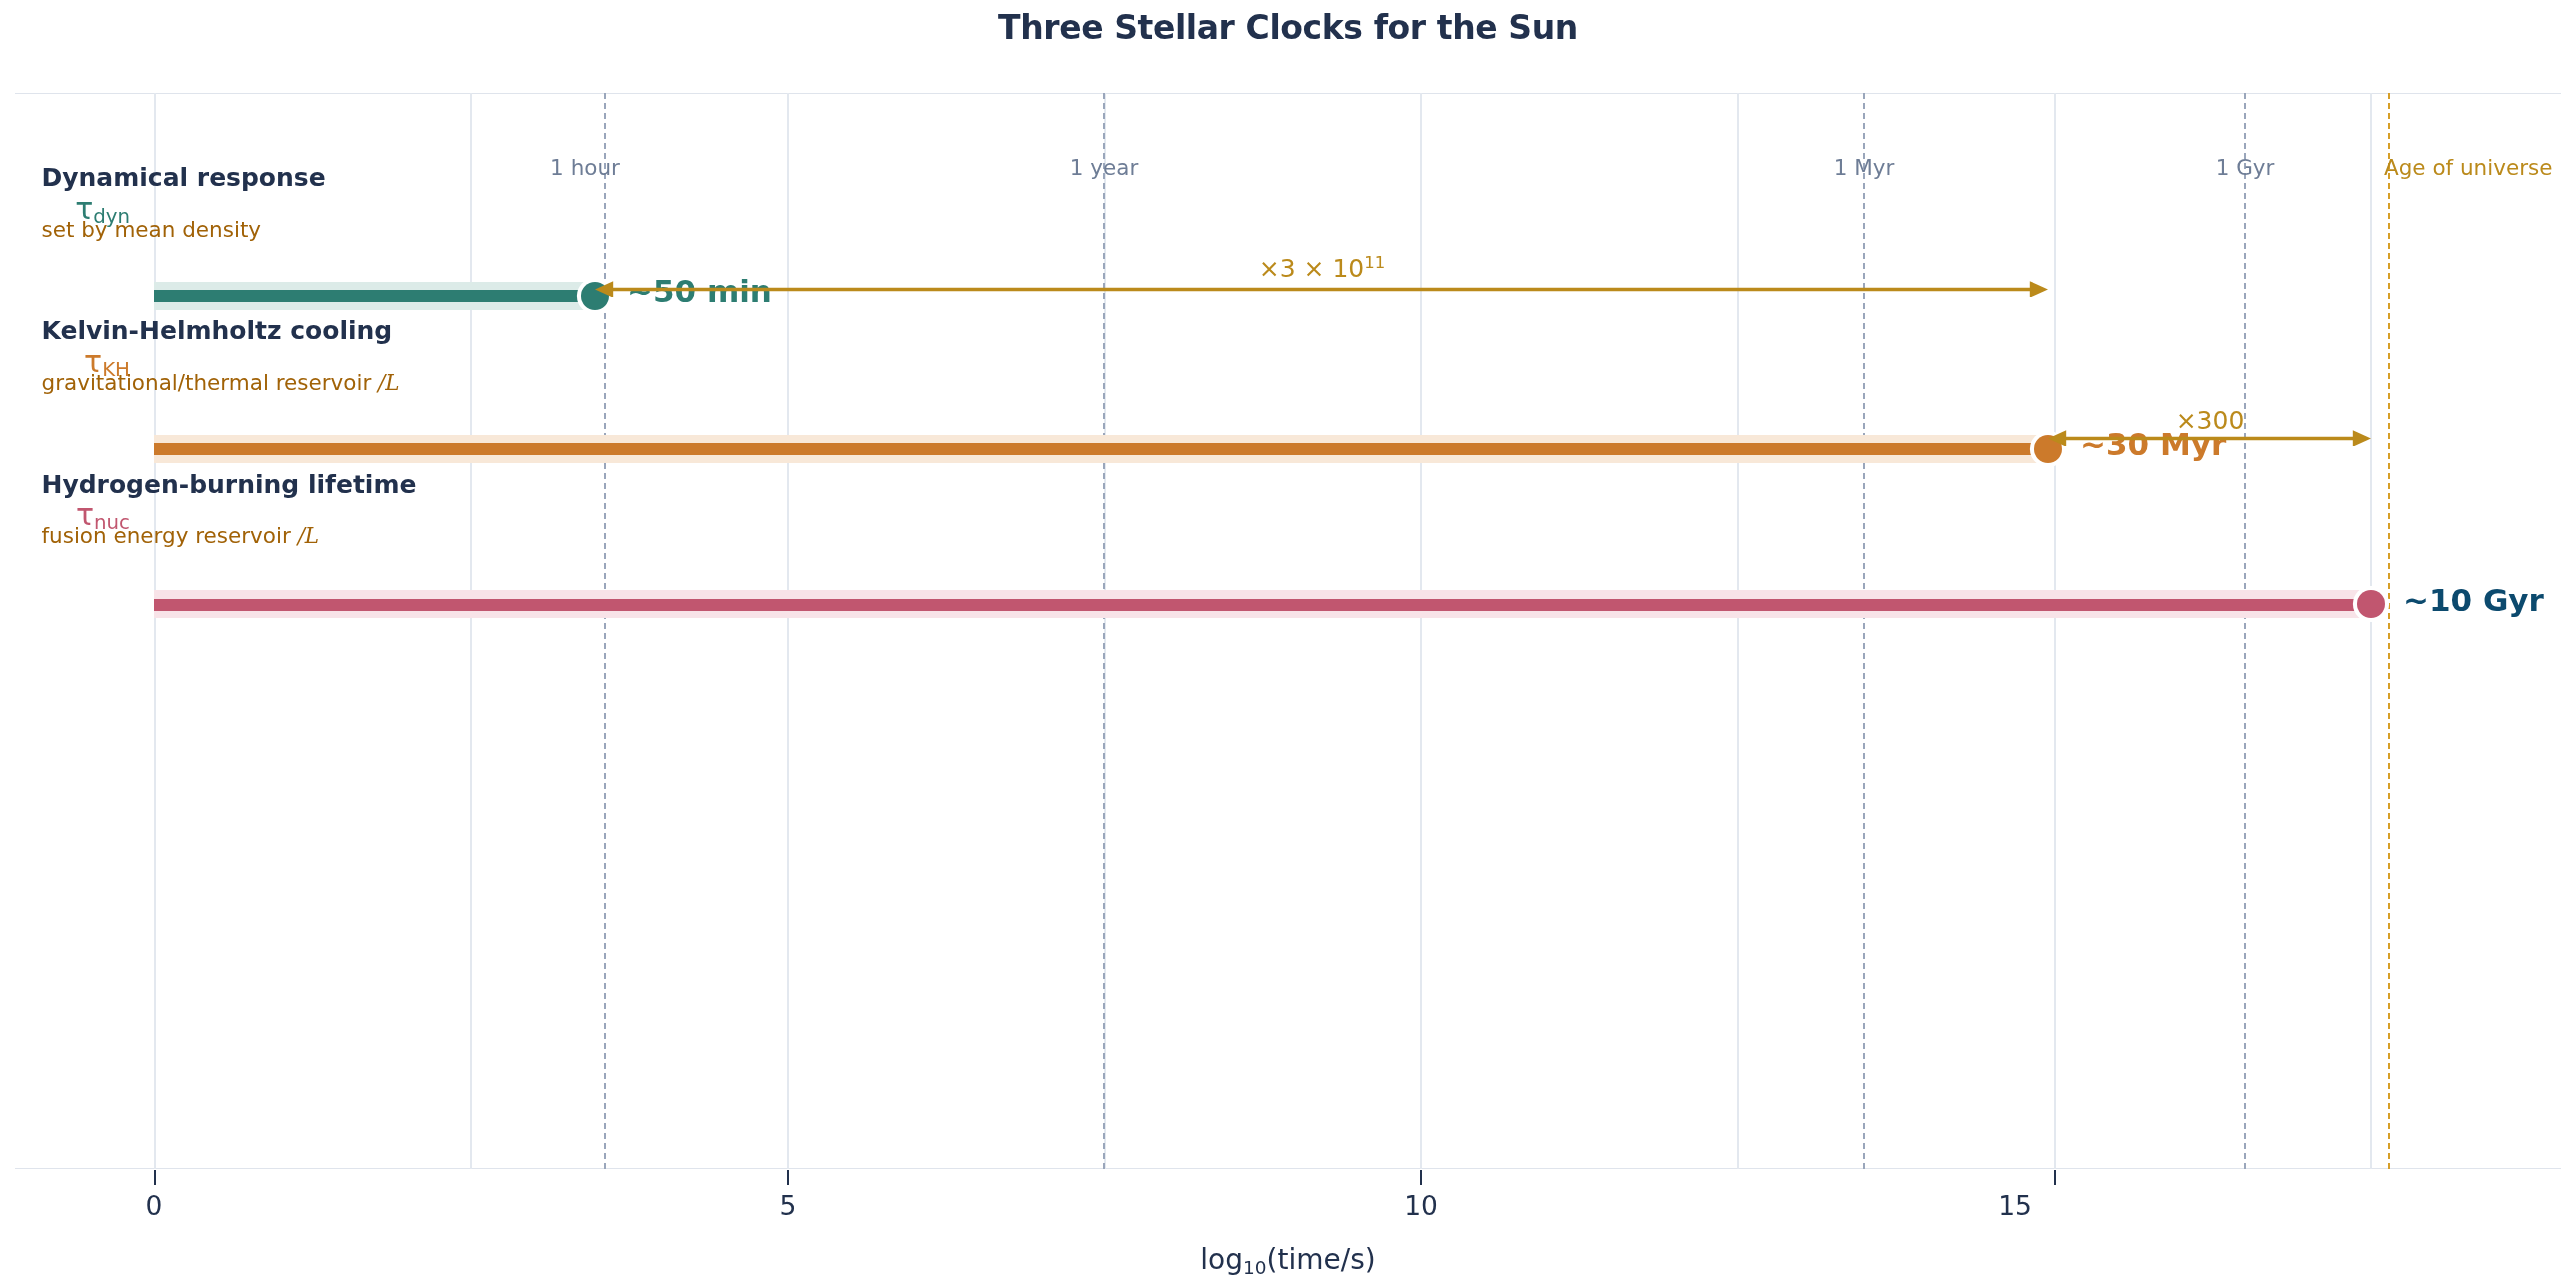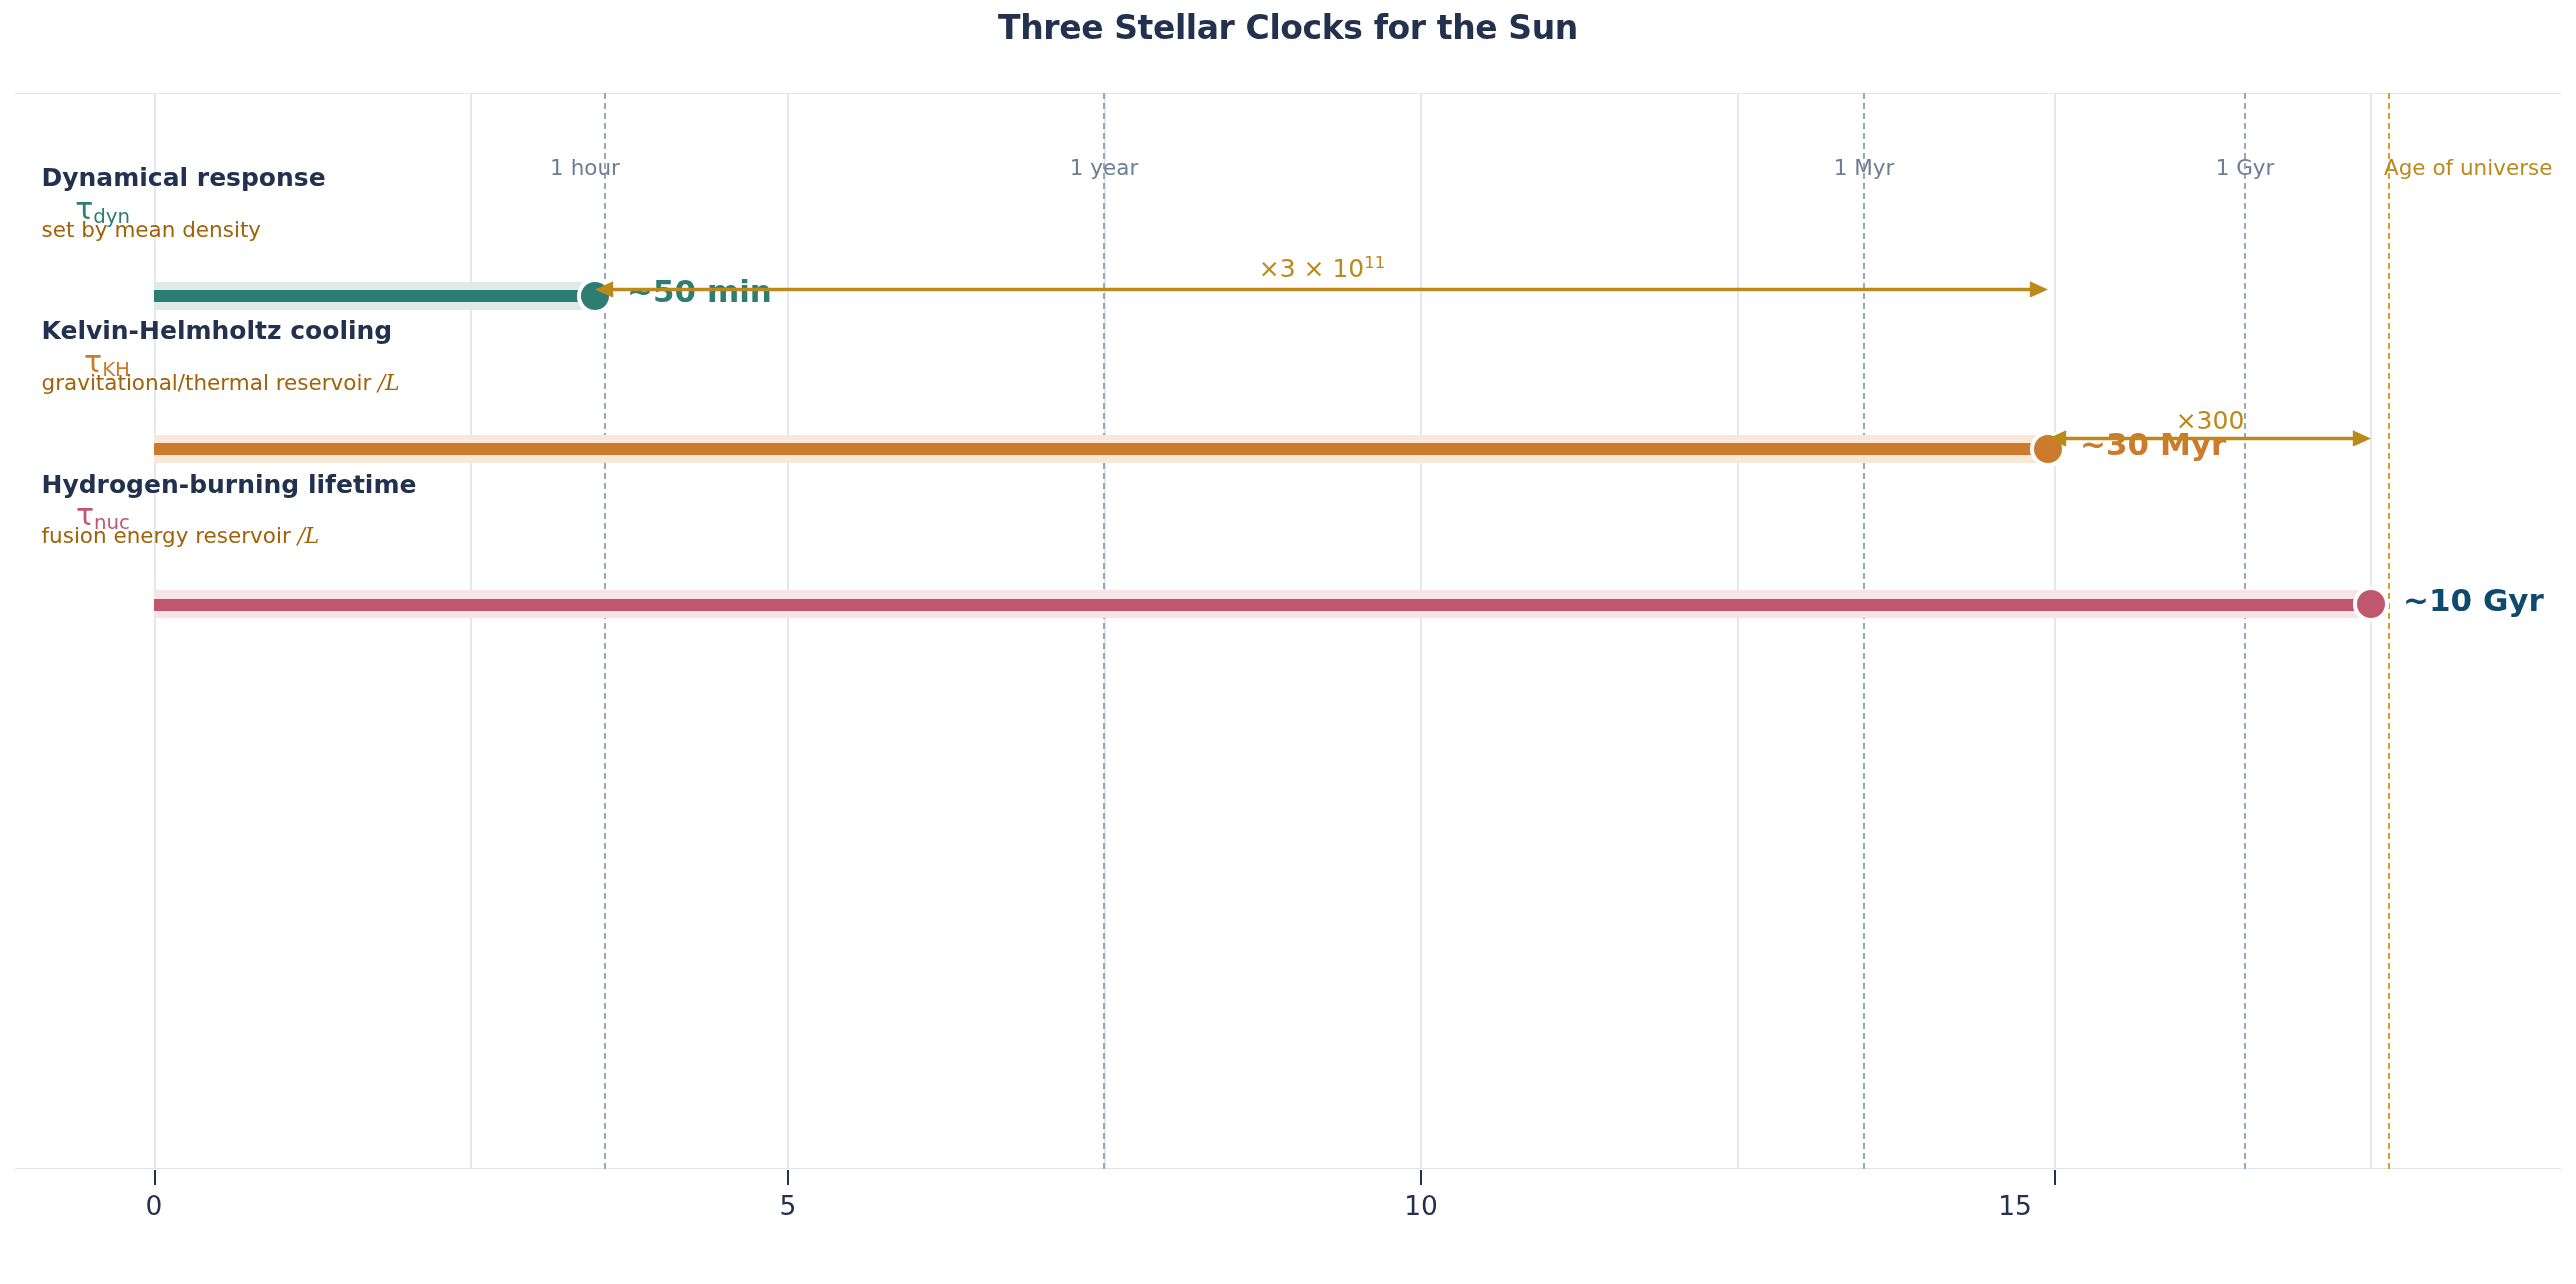--- a/index.html
+++ b/index.html
@@ -254,14 +254,17 @@
   <div id="xaxis">
       <div class="xtick" style="left: 139px;"></div>
       <div class="xtick-label" style="left: 139px;">0</div>
       <div class="xtick" style="left: 772px;"></div>
       <div class="xtick-label" style="left: 773px;">5</div>
       <div class="xtick" style="left: 1405px;"></div>
       <div class="xtick-label" style="left: 1406px;">10</div>
       <div class="xtick" style="left: 2039px;"></div>
       <div class="xtick-label" style="left: 2000px;">15</div>
     </div>
+  <div id="xaxis-title">
+    <span>log</span><span class="sub">10</span><span>(time/s)</span>
+  </div>
 </div>
 
 
 </body></html>

